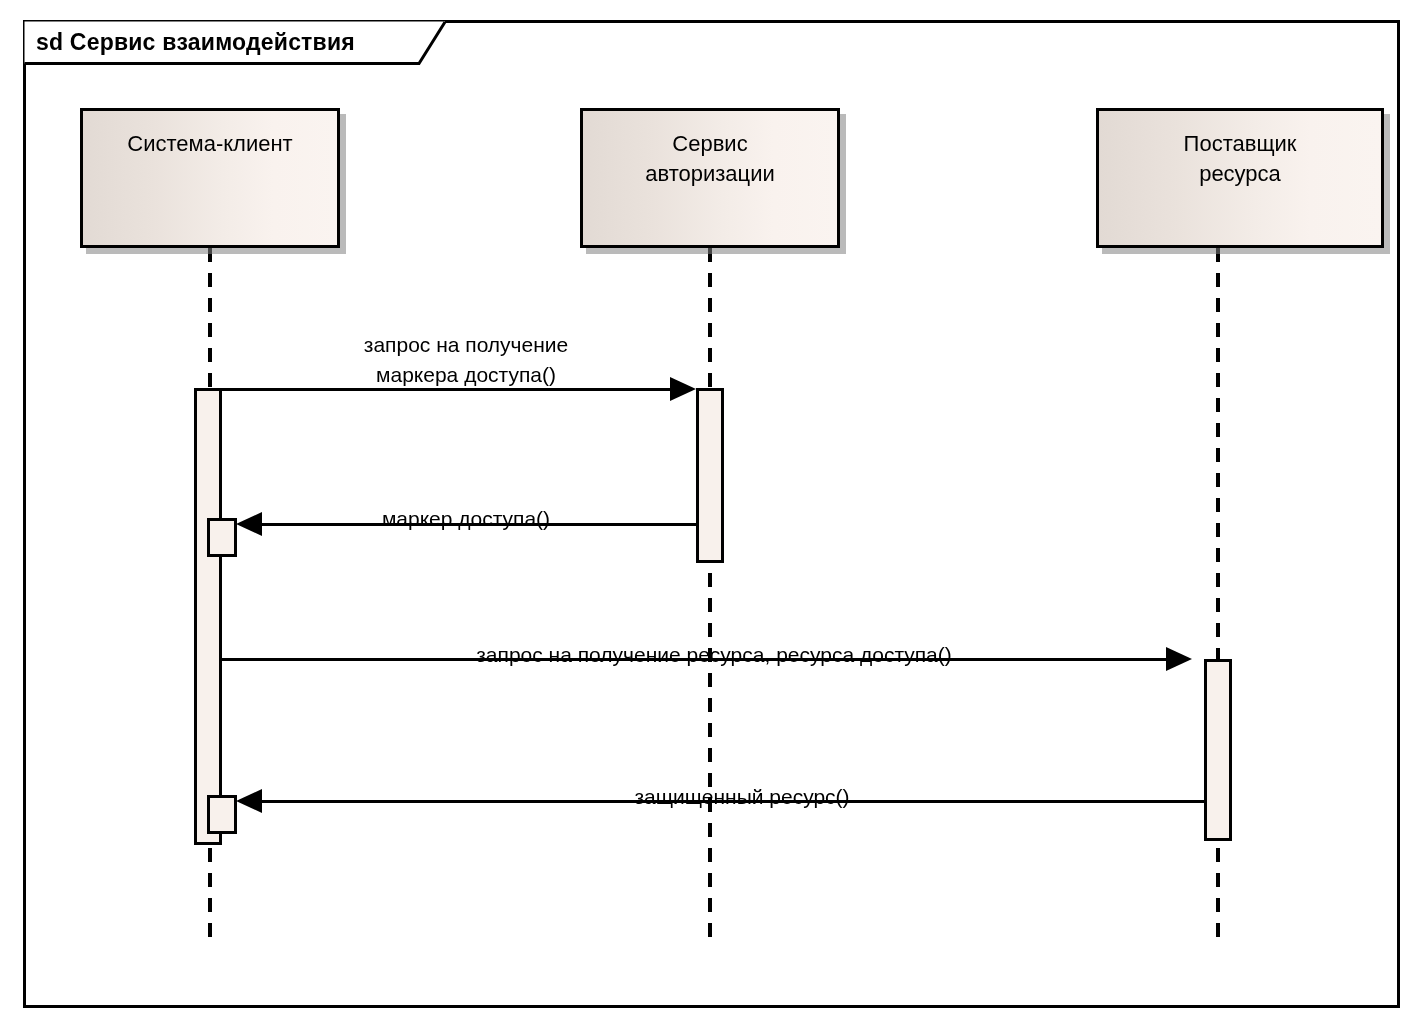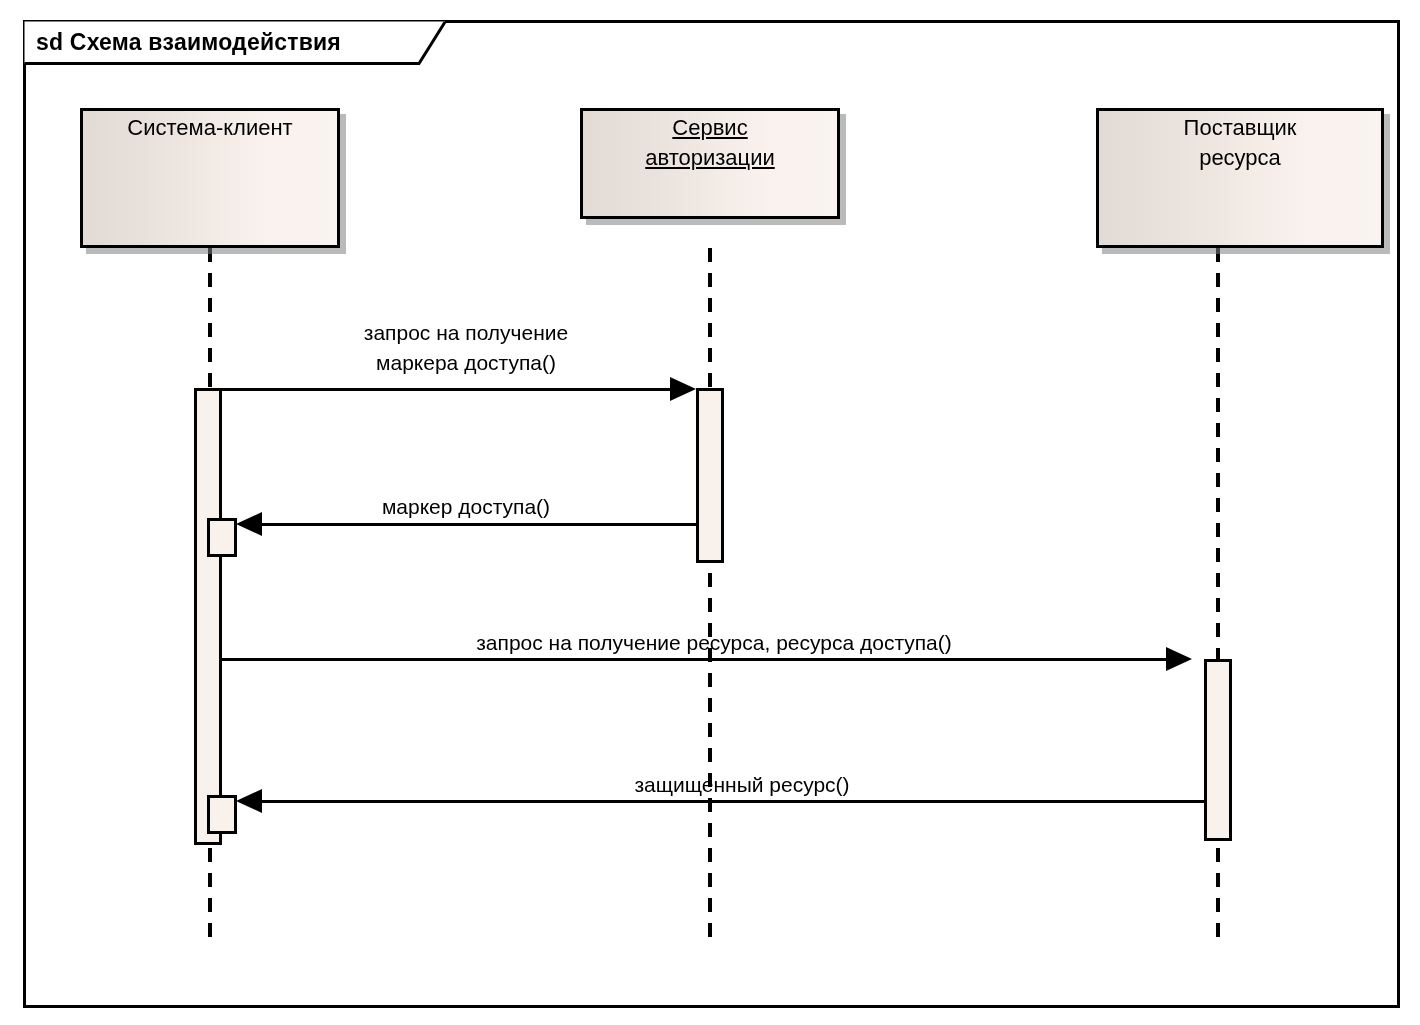--- a/index.html
+++ b/index.html
@@ -53,21 +53,21 @@
   
   .lifeline-box {
     position: absolute;
     box-sizing: border-box;
     border: 3px solid #000000;
     background: linear-gradient(to right, #e2dad4 0%, #eae2dc 28%, #f3ece7 55%, #f9f2ee 75%, #faf4f0 100%);
     box-shadow: 6px 6px 0 0 rgba(130,130,130,0.55);
     display: flex;
     align-items: flex-start;
     justify-content: center;
-    padding-top: 2px;
+    padding-top: 18px;
   }
   .lifeline-label {
     font-size: 22px;
     color: #000000;
     text-align: center;
     line-height: 1.38;
     white-space: pre-line;
   }
 
   
@@ -117,52 +117,53 @@
   }
   .msg-label {
     position: absolute;
     font-size: 21px;
     color: #000000;
     text-align: center;
     line-height: 1.42;
     white-space: pre-line;
     z-index: 8;
     transform: translateX(-50%);
+    margin-top: 12px;
   }
 </style>
 </head>
 <body>
 
 <div id="canvas">
 
   <div class="frame"></div>
 
   <div class="frame-tab">
     <svg width="424" height="46" viewBox="0 0 424 46">
       <path d="M 1.5 1.5 L 422 1.5 L 422 2 L 396 43.5 L 1.5 43.5 Z" fill="#ffffff" stroke="none"></path>
       <path d="M 422 2 L 396 43.5 L 1.5 43.5" fill="none" stroke="#000000" stroke-width="3"></path>
     </svg>
   </div>
-  <div class="frame-title">sd Схема взаимодействия</div>
+  <div class="frame-title">sd Сервис взаимодействия</div>
 
   <div class="lifeline-dash" style="left:208px; top:248px; height:700px;"></div>
 
   <div class="lifeline-box" style="left:80px; top:108px; width:260px; height:140px;">
     <span class="lifeline-label">Система-клиент</span>
   </div>
 
   <div class="activation" style="left:194px; top:388px; width:28px; height:457px;"></div>
 
   <div class="activation nested" style="left:207px; top:518px; width:30px; height:39px;"></div>
 
   <div class="activation nested" style="left:207px; top:795px; width:30px; height:39px;"></div>
 
   <div class="lifeline-dash" style="left:708px; top:248px; height:700px;"></div>
 
-  <div class="lifeline-box" style="left:580px; top:108px; width:260px; height:111px;text-decoration:underline;">
+  <div class="lifeline-box" style="left:580px; top:108px; width:260px; height:140px;">
     <span class="lifeline-label">Сервис
 авторизации</span>
   </div>
 
   <div class="activation" style="left:696px; top:388px; width:28px; height:175px;"></div>
 
   <div class="lifeline-dash" style="left:1216px; top:248px; height:700px;"></div>
 
   <div class="lifeline-box" style="left:1096px; top:108px; width:288px; height:140px;">
     <span class="lifeline-label">Поставщик

